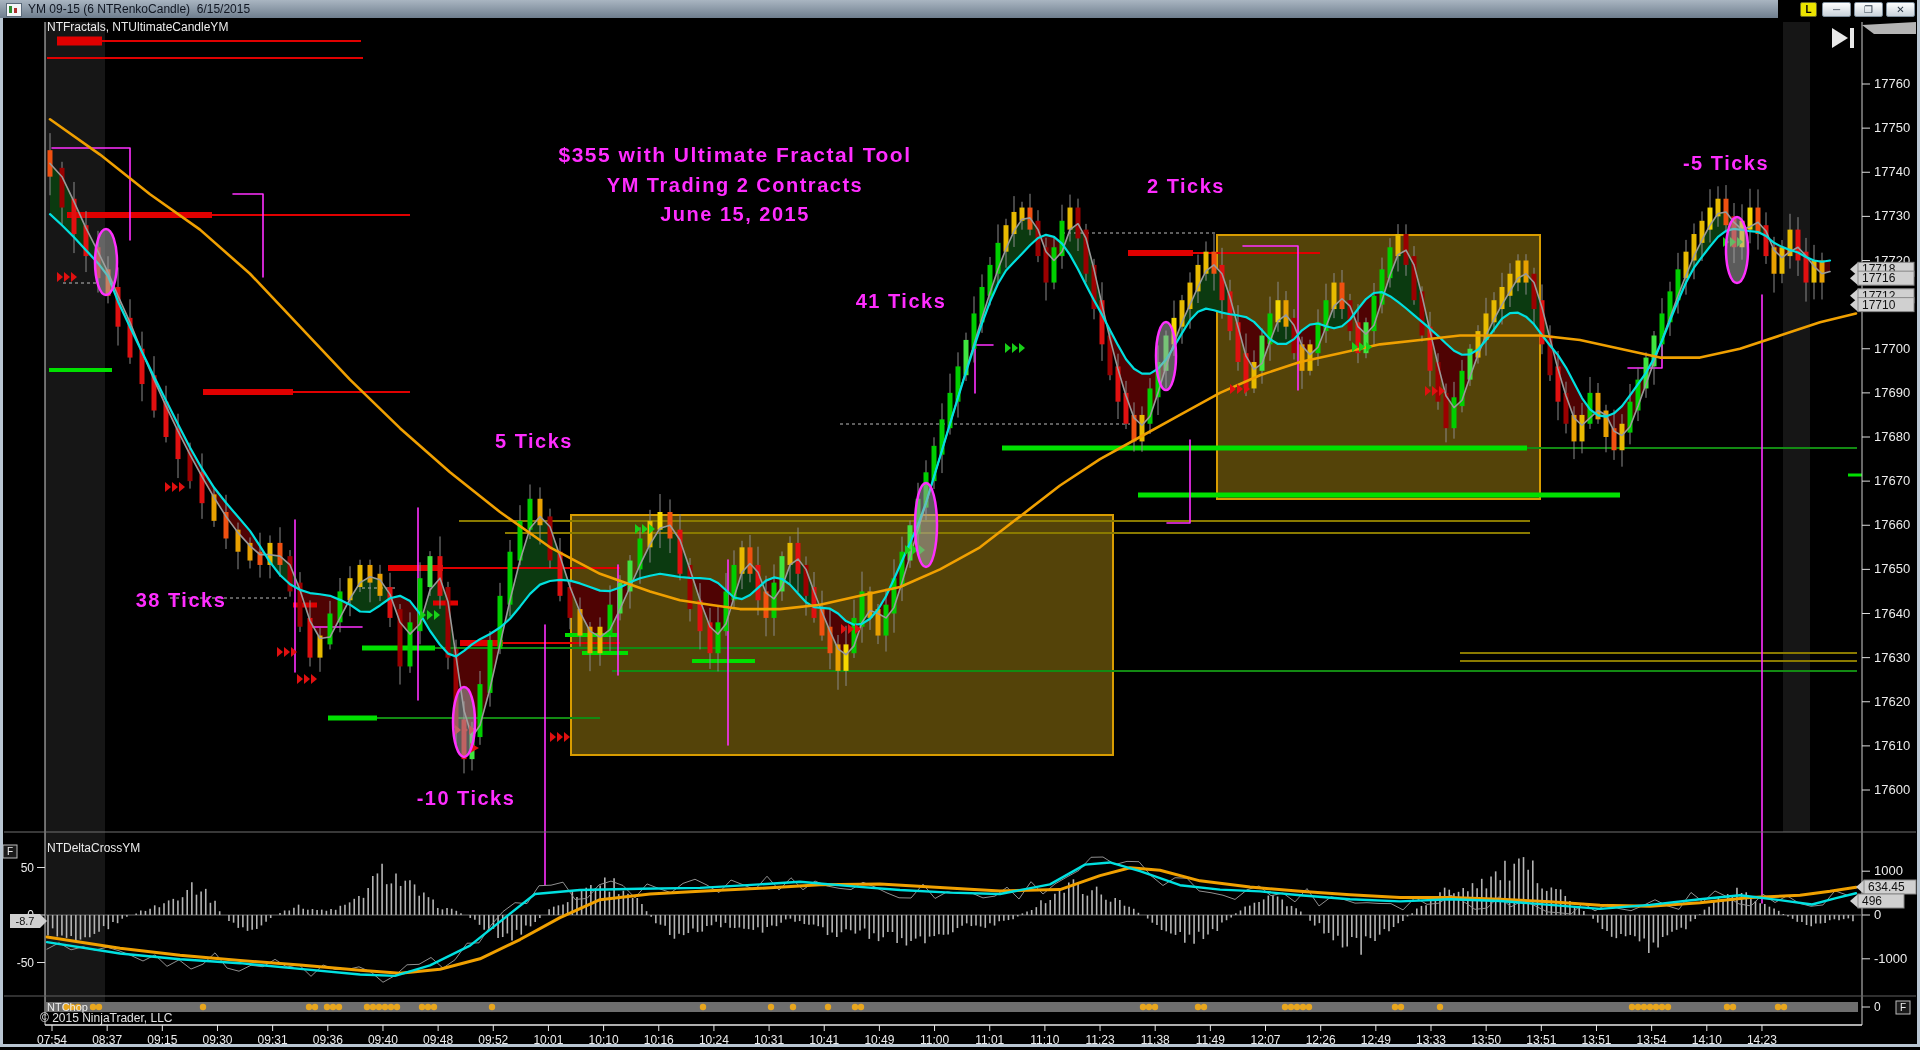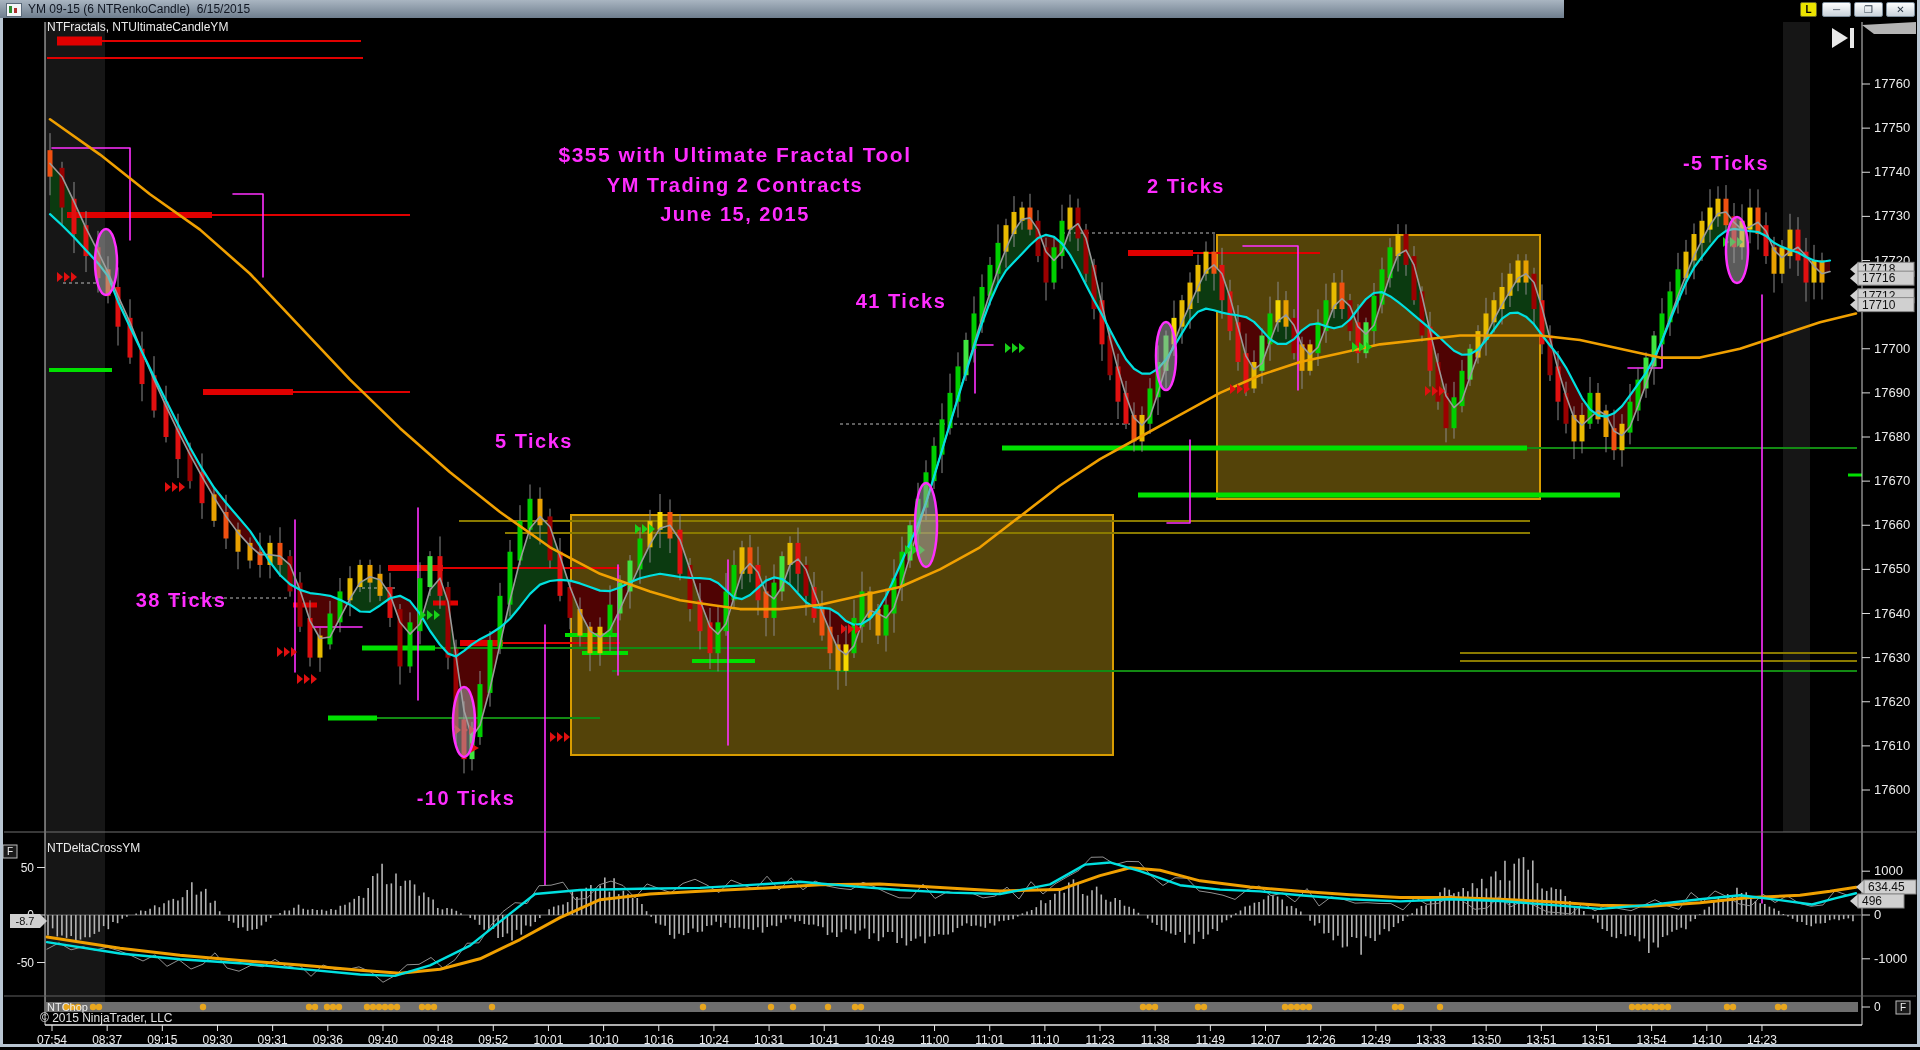--- a/index.html
+++ b/index.html
@@ -1,19 +1,19 @@
 <!DOCTYPE html>
 <html><head>
 <meta charset="utf-8">
 <style>
   html,body{margin:0;padding:0;background:#8ea0b0;}
   #window{position:relative;width:1920px;height:1050px;background:#000;overflow:hidden;
           font-family:"Liberation Sans",sans-serif;}
   #frame{position:absolute;left:0;top:0;width:1914px;height:1044px;border:3px solid #b9c6d2;border-top:none;pointer-events:none;z-index:50;}
-  .titlebar{position:absolute;left:0;top:0;width:1564px;height:18px;
+  .titlebar{position:absolute;left:0;top:0;width:1778px;height:18px;
             background:linear-gradient(#aab6c2,#8795a4 55%,#playacd 100%);
             background:linear-gradient(#a9b5c1,#6f7e8e);z-index:60;}
   .appicon{position:absolute;left:6px;top:3px;width:14px;height:12px;background:#f4f6f8;border:1px solid #5a6a7a;display:inline-block;}
   .appicon:before{content:"";position:absolute;left:2px;top:2px;width:3px;height:7px;background:#2e8b2e;}
   .appicon:after{content:"";position:absolute;left:7px;top:4px;width:3px;height:5px;background:#b03030;}
   .title{position:absolute;left:28px;top:2px;font-size:12px;color:#101622;white-space:pre;}
   .tbtn{position:absolute;top:2px;height:13px;font-size:10px;line-height:13px;text-align:center;
         border:1px solid #7e8e9c;border-radius:2px;background:linear-gradient(#fdfefe,#c9d2da);color:#2c3a48;}
   #btnL{left:1800px;width:15px;background:#ece400;border:1px solid #6a6a20;color:#000;font-weight:bold;}
   #btnMin{left:1822px;width:27px;} #btnRes{left:1854px;width:27px;} #btnClose{left:1886px;width:27px;}

